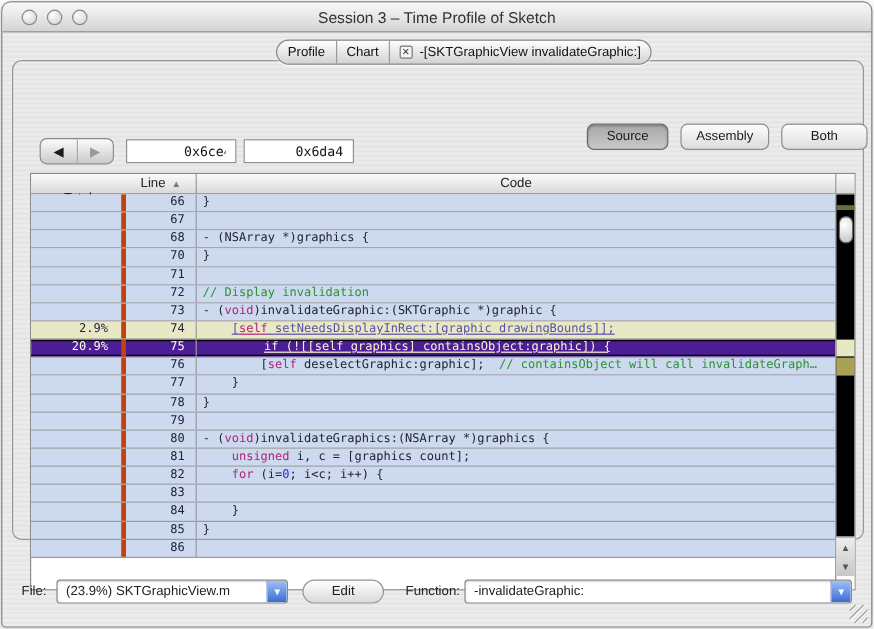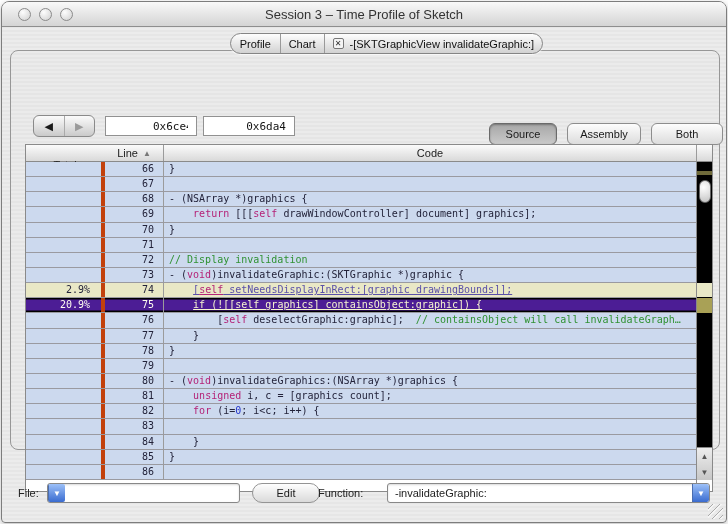--- a/index.html
+++ b/index.html
@@ -38,21 +38,21 @@
   
   .navbtn { position:absolute; left:22px; top:64px; width:62px; height:22px; display:flex;
     border:1px solid #8a8a8a; border-radius:6px; background:linear-gradient(#fbfbfb,#cacaca); overflow:hidden; }
   .navhalf { flex:1; display:flex; align-items:center; justify-content:center; font-size:11px; }
   .navhalf.back { color:#1a1a1a; border-right:1px solid #aaa; }
   .navhalf.fwd { color:#9a9a9a; }
   .addr { position:absolute; top:65px; height:20px; width:92px; border:1px solid #919191;
     background:#fff; font-family:"DejaVu Sans Mono", monospace; font-size:11px; color:#111;
     text-align:right; padding:0 8px; }
   .addr1 { left:94px;padding-left:47px; } .addr2 { left:192px; }
-  .viewbtn { position:absolute; top:72px; height:22px; border:1px solid #8d8d8d; border-radius:6px;
+  .viewbtn { position:absolute; top:52px; height:22px; border:1px solid #8d8d8d; border-radius:6px;
     background:linear-gradient(#fdfdfd,#dcdcdc); font-size:11px; color:#1a1a1a;
     display:flex; align-items:center; justify-content:center; }
   .viewbtn.sel { background:linear-gradient(#a7a7a7,#c9c9c9); border-color:#6a6a6a;
     box-shadow:inset 0 1px 2px rgba(0,0,0,.3); }
   .btn-source { left:478px; width:68px; } .btn-assembly { left:556px; width:74px; } .btn-both { left:640px; width:72px; }
 
   
   .table { position:absolute; left:14px; top:93px; width:688px; height:348px;
     border:1px solid #8a8a8a; background:#fff; }
   .thead { display:flex; height:17px; background:linear-gradient(#fbfbfb,#d9d9d9);
@@ -69,42 +69,42 @@
   .row.selected { background:#4c1d95; color:#f7f4d0;
     box-shadow:inset 0 1.4px 0 #000, inset 0 -1.4px 0 #000; }
   .cell { overflow:hidden; white-space:pre; }
   .cell.total { width:79px; text-align:right; padding-right:11px; border-right:4px solid #c2410c; }
   .row.selected .cell.total, .row.selected .cell.line { color:#fffdf0; }
   .cell.line { width:59px; text-align:right; padding-right:9px; border-right:1px solid #9b9b9b; }
   .cell.code { flex:1; padding-left:5px; }
   .seg-p { color:#23233a; } .seg-k { color:#b42277; } .seg-c { color:#2f9132; } .seg-n { color:#2334cc; }
   .seg-lp { color:#5a50a8; text-decoration:underline; }
   .seg-lk { color:#b42277; text-decoration:underline; }
-  .seg-sl { color:#f7f4d0; text-decoration:underline; }
+  .seg-sl { color:#f7f4d0; text-decoration:underline;margin-left:27px; }
 
   
   .sbcol { position:absolute; right:0; top:17px; bottom:0; width:16px; border-left:1px solid #8a8a8a; background:#fff; }
   .sbtrack { position:absolute; left:0; top:0; width:15px; height:285px; background:#000; }
   .sbtopline { position:absolute; left:0; top:9px; width:100%; height:4px; background:#6f6a3a; }
   .sbthumb { position:absolute; left:1.5px; top:18px; width:12px; height:23px; border-radius:7px;
     background:radial-gradient(circle at 35% 30%, #ffffff, #c2c2c2); border:1px solid #666; }
   .sb-mark { position:absolute; left:0; width:100%; }
   .sbarrows { position:absolute; left:0; top:285px; width:15px; height:33px;
     background:linear-gradient(#ededed,#c7c7c7); border-top:1px solid #888; }
   .sbarrow { height:16px; display:flex; align-items:center; justify-content:center; font-size:8px; color:#555; }
 
   
   .statusbar { position:absolute; left:61px; top:452px; width:648px; height:21px;
     background:#e2e2e2; border:1px solid #a2a2a2; display:flex; align-items:center; justify-content:center;
     font-size:11px; color:#1c1c1c; }
 
   
   .footer { position:absolute; left:0; top:481px; width:728px; height:22px; font-size:11px; color:#222; }
   .flabel { position:absolute; top:4px; }
-  .lbl-file { left:16px; } .lbl-fn { left:316px; }
+  .lbl-file { left:16px; } .lbl-fn { left:336px; }
   .combo { position:absolute; top:0; height:20px; display:flex; border:1px solid #888; border-radius:3px;
     background:#fff; overflow:hidden; box-shadow:inset 0 1px 2px rgba(0,0,0,.15); }
   .combo-file { left:45px; width:193px; } .combo-fn { left:385px; width:323px; }
   .combo .val { flex:1; display:flex; align-items:center; padding-left:7px; white-space:nowrap; overflow:hidden; }
   .combo .drop { width:17px; background:linear-gradient(#9cc0f8,#3a6cd0); border-left:1px solid #4a6db0;
     display:flex; align-items:center; justify-content:center; color:#fff; font-size:8px; border-radius:0 2px 2px 0; }
   .editbtn { position:absolute; left:250px; top:0; width:68px; height:20px; border:1px solid #949494;
     border-radius:10px; background:linear-gradient(#fefefe,#dadada); display:flex; align-items:center;
     justify-content:center; font-size:11px; color:#1a1a1a; }
 
@@ -182,25 +182,20 @@
             <div class="cell line">67</div>
             <div class="cell code"></div>
           </div>
           <div class="row normal">
             <div class="cell total"></div>
             <div class="cell line">68</div>
             <div class="cell code"><span class="seg-p">- (NSArray *)graphics {</span></div>
           </div>
           <div class="row normal">
             <div class="cell total"></div>
-            <div class="cell line">69</div>
-            <div class="cell code"><span class="seg-p">    </span><span class="seg-k">return</span><span class="seg-p"> [[[</span><span class="seg-k">self</span><span class="seg-p"> drawWindowController] document] graphics];</span></div>
-          </div>
-          <div class="row normal">
-            <div class="cell total"></div>
             <div class="cell line">70</div>
             <div class="cell code"><span class="seg-p">}</span></div>
           </div>
           <div class="row normal">
             <div class="cell total"></div>
             <div class="cell line">71</div>
             <div class="cell code"></div>
           </div>
           <div class="row normal">
             <div class="cell total"></div>
@@ -290,20 +285,21 @@
           <div class="sbarrow">▼</div>
         </div>
       </div>
     </div>
   </div>
 
 
   <div class="footer">
     <span class="flabel lbl-file">File:</span>
     <div class="combo combo-file">
+      <span class="val">(23.9%) SKTGraphicView.m</span>
       <span class="drop">▼</span>
     </div>
     <div class="editbtn">Edit</div>
     <span class="flabel lbl-fn">Function:</span>
     <div class="combo combo-fn">
       <span class="val">-invalidateGraphic:</span>
       <span class="drop">▼</span>
     </div>
   </div>
 

